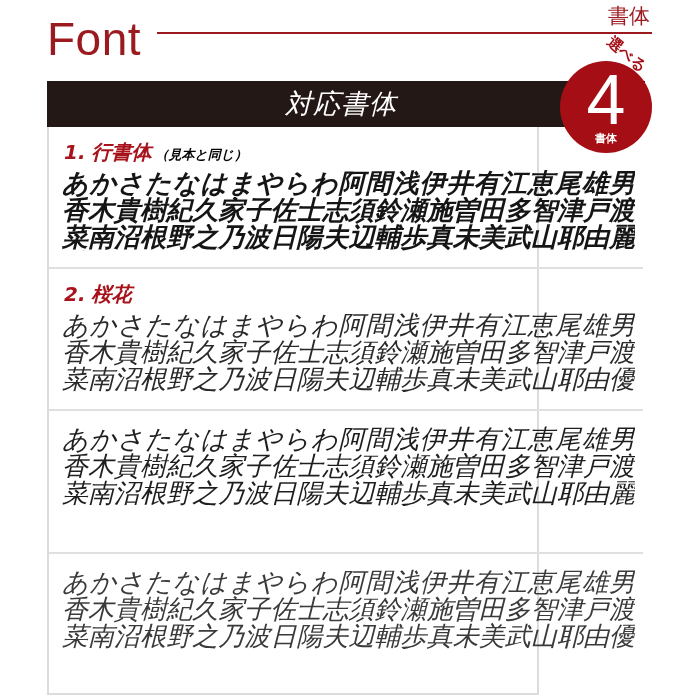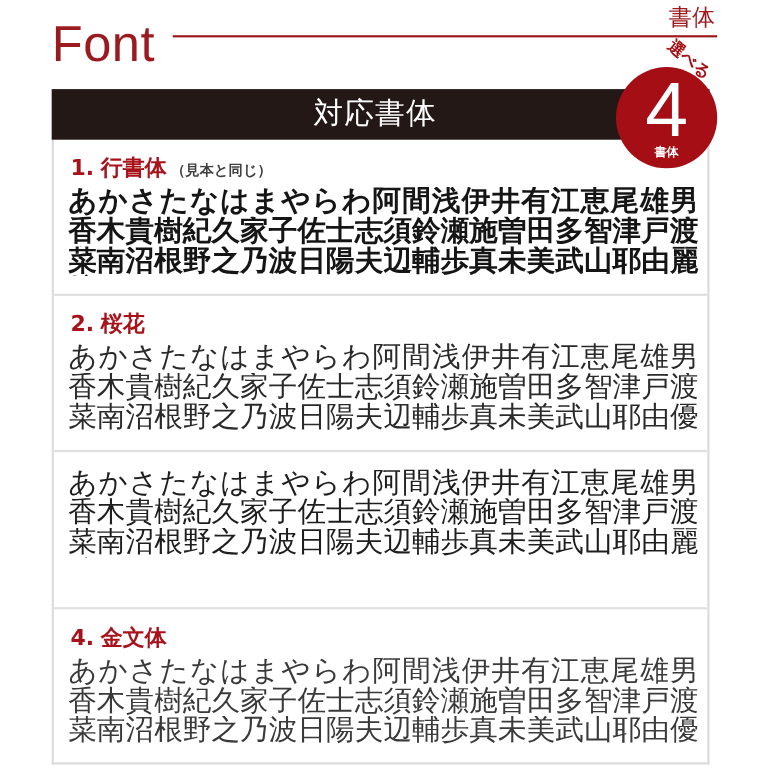--- a/index.html
+++ b/index.html
@@ -16,24 +16,25 @@
   }
   .brand-rule {
     position:absolute; left:157px; top:32px; width:495px; height:1.5px;
     background:#9b1a1f;
   }
   .brand-sub {
     position:absolute; right:50px; top:3px;
     font-size:21px; line-height:26px; color:#9b1a1f;
   }
   .panel {
-    position:absolute; left:47px; top:81px; width:598px; height:614px;
+    position:absolute; left:47px; top:81px; width:492px; height:614px;
     box-sizing:border-box;
     border:2px solid #dcdcdc; border-top:none;
     background:#ffffff;
+    font-style:italic;
   }
   .panel-bar {
     position:absolute; left:-2px; top:0; width:598px; height:46px;
     background:#231815;
     display:flex; align-items:center; justify-content:center;
   }
   .panel-bar-title {
     color:#ffffff; font-size:27px; line-height:30px; letter-spacing:1px;
     margin-right:10px;
   }
@@ -45,21 +46,21 @@
   .section:last-child { border-bottom:none; }
   .s1 { top:46px;  height:142px; }
   .s2 { top:188px; height:142px; }
   .s3 { top:330px; height:143px; }
   .s4 { top:473px; height:138px; }
   .section-head { height:28px; line-height:28px; white-space:nowrap; padding-left:2px; }
   .sec-num, .sec-name {
     font-size:20px; font-weight:bold; color:#a8131b;
   }
   .sec-num { margin-right:6px; }
-  .sec-note { font-size:13px; font-weight:bold; color:#404040; margin-left:4px; }
+  .sec-note { font-size:13px; font-weight:bold; color:#000000; margin-left:4px; }
   .char-row {
     width:573px; height:27px; line-height:27px; font-size:26px;
     text-align:justify; text-align-last:justify; overflow:hidden;
     color:#1a1a1a;
   }
   .s1 .char-row { font-family:"DejaVu Serif", serif; font-weight:bold; color:#151515; }
   .s2 .char-row { font-family:"DejaVu Serif", serif; color:#2a2a2a; }
   .s3 .char-row { font-family:"DejaVu Sans", sans-serif; color:#1e1e1e; }
   .s4 .char-row { font-family:"DejaVu Sans", sans-serif; color:#3a3a3a; font-weight:normal; }
   .rows { margin-top:4px; }
@@ -122,23 +123,20 @@
 
   <div class="section s3">
     <div class="rows">
       <div class="char-row">あかさたなはまやらわ阿間浅伊井有江恵尾雄男果佳</div>
       <div class="char-row">香木貴樹紀久家子佐士志須鈴瀬施曽田多智津戸渡名</div>
       <div class="char-row">菜南沼根野之乃波日陽夫辺輔歩真未美武山耶由麗炉</div>
     </div>
   </div>
 
   <div class="section s4">
-    <div class="section-head">
-      <span class="sec-num">4.</span><span class="sec-name">金文体</span>
-    </div>
     <div class="rows">
       <div class="char-row">あかさたなはまやらわ阿間浅伊井有江恵尾雄男果佳</div>
       <div class="char-row">香木貴樹紀久家子佐士志須鈴瀬施曽田多智津戸渡名</div>
       <div class="char-row">菜南沼根野之乃波日陽夫辺輔歩真未美武山耶由優勇</div>
     </div>
   </div>
 </div>
 
 <div class="badge">
   <div class="badge-number">4</div>

